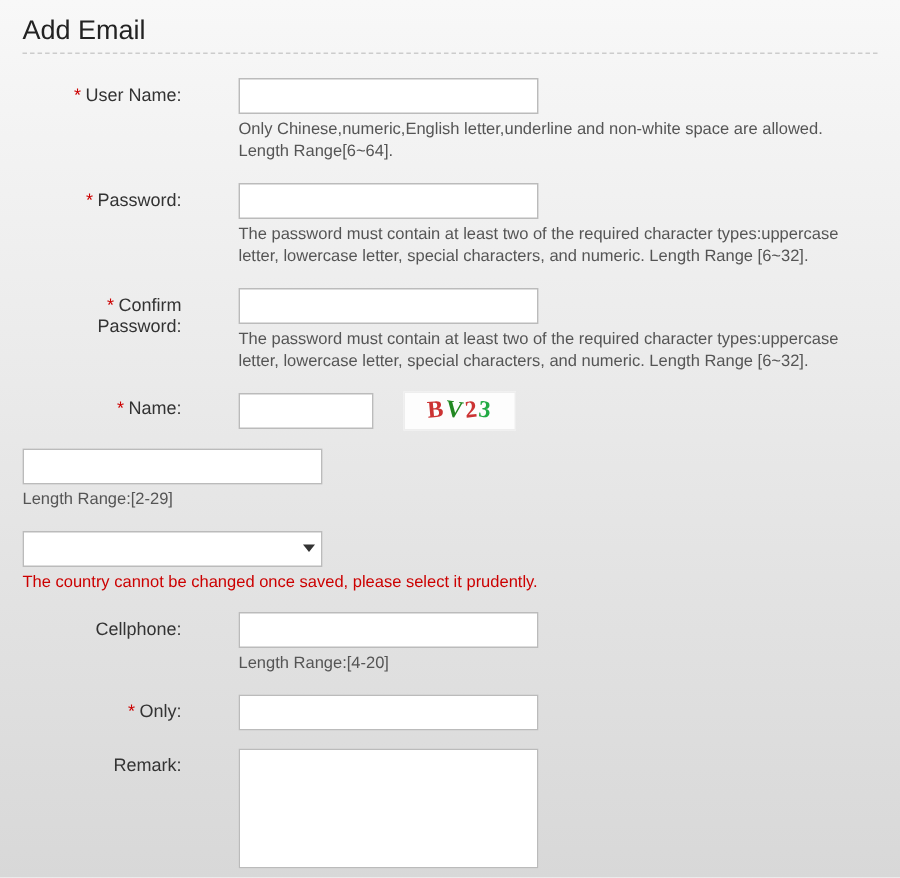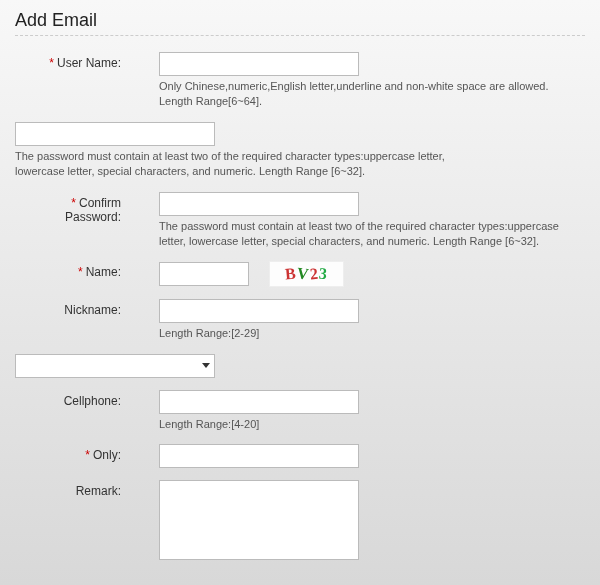--- a/index.html
+++ b/index.html
@@ -128,20 +128,23 @@
   <div class="label-col">
     <span class="required">*</span><span>User Name:</span>
   </div>
   <div class="input-col">
     <input type="text" class="text-input" style="">
     <div class="hint">Only Chinese,numeric,English letter,underline and non-white space are allowed. Length Range[6~64].</div>
   </div>
 </div>
 
 <div class="form-row">
+  <div class="label-col">
+    <span class="required">*</span><span>Password:</span>
+  </div>
   <div class="input-col">
     <input type="password" class="text-input" style="">
     <div class="hint">The password must contain at least two of the required character types:uppercase letter, lowercase letter, special characters, and numeric. Length Range [6~32].</div>
   </div>
 </div>
 
 <div class="form-row">
   <div class="label-col">
     <span class="required">*</span><span>Confirm Password:</span>
   </div>
@@ -162,34 +165,32 @@
         <span class="captcha-char1">B</span>
           <span class="captcha-char2">V</span>
           <span class="captcha-char3">2</span>
           <span class="captcha-char4">3</span>
       </div>
     </div>
   </div>
 </div>
 
 <div class="form-row">
-  <div class="label-col">
-    <span>Nickname:</span>
-  </div>
   <div class="input-col">
     <input type="text" class="text-input" style="">
     <div class="hint">Length Range:[2-29]</div>
   </div>
 </div>
 
 <div class="form-row">
   <div class="input-col">
     <div class="select-input">
       <span class="select-arrow"></span>
     </div>
+    <div class="hint hint-warning">The country cannot be changed once saved, please select it prudently.</div>
   </div>
 </div>
 
 <div class="form-row">
   <div class="label-col">
     <span>Cellphone:</span>
   </div>
   <div class="input-col">
     <input type="text" class="text-input" style="">
     <div class="hint">Length Range:[4-20]</div>

